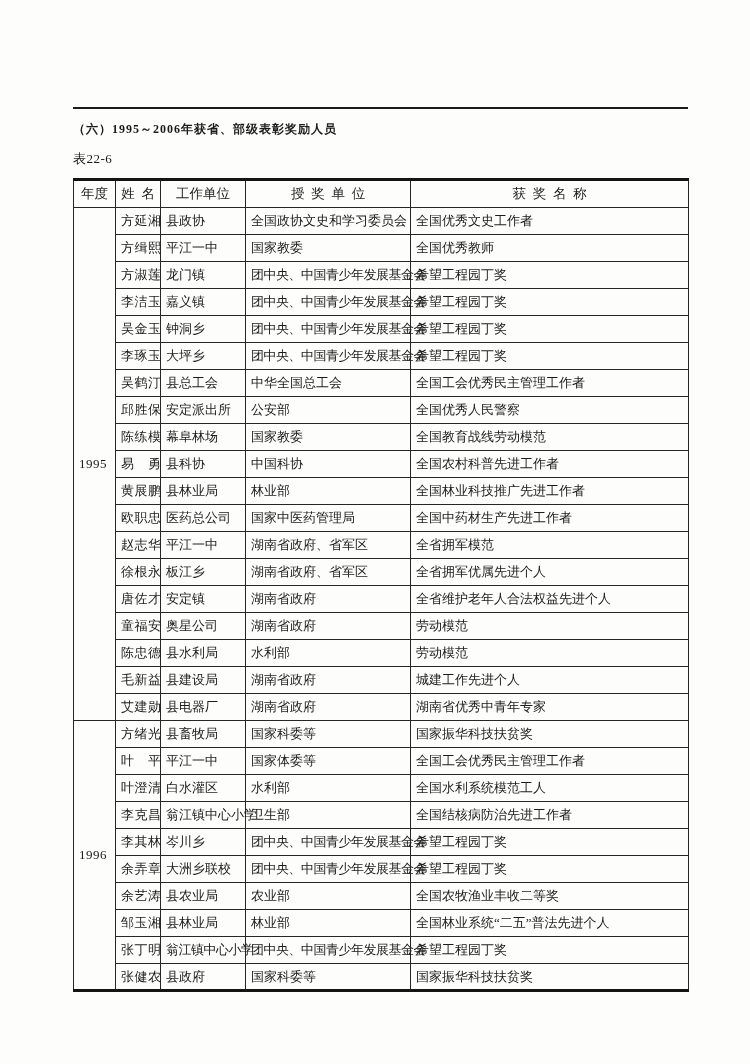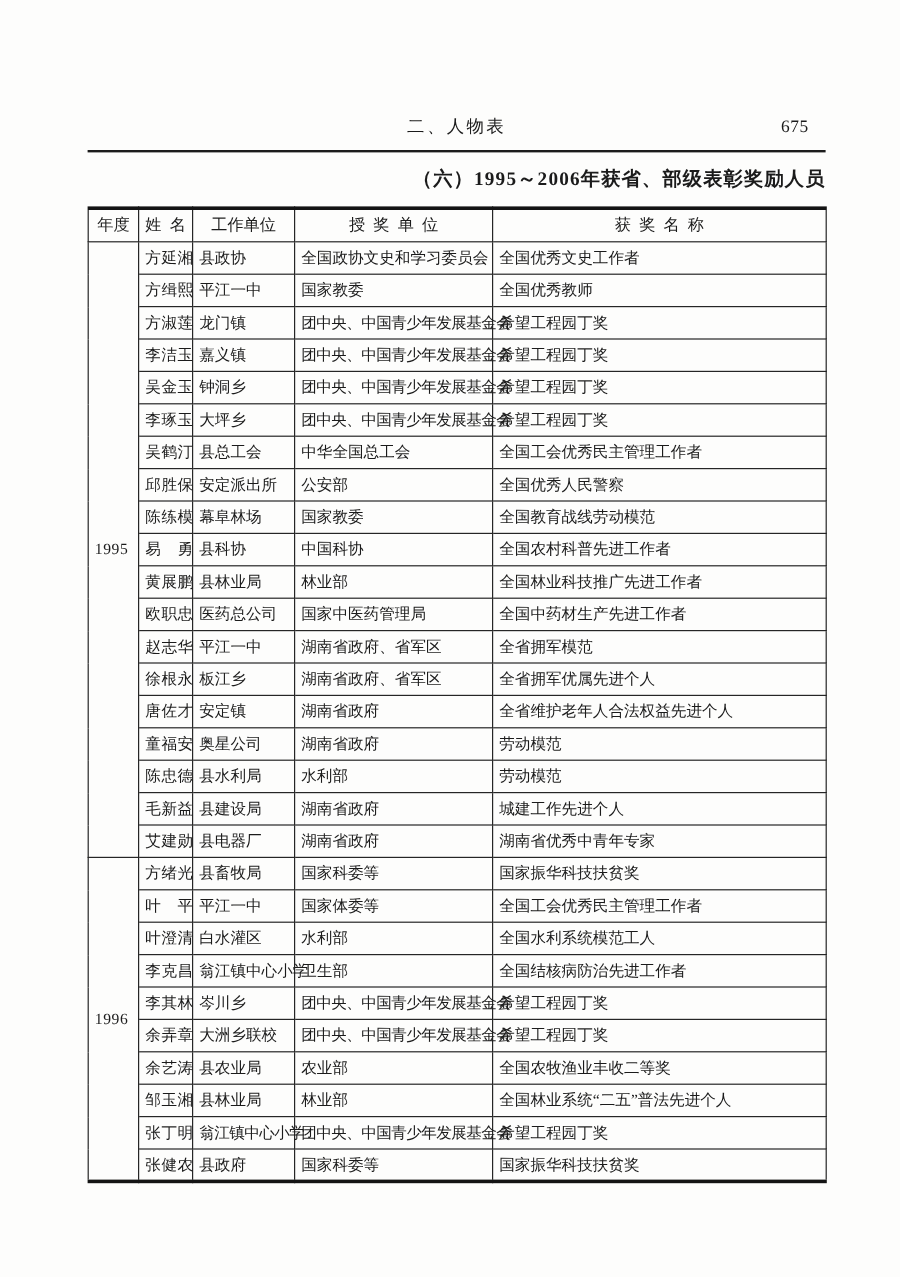--- a/index.html
+++ b/index.html
@@ -36,23 +36,23 @@
     position: absolute; right: 14px; top: 0;
     letter-spacing: 0.5px;
   }
   .head-rule {
     height: 0;
     border-bottom: 2px solid #1c1c1c;
     margin-top: 10px;
   }
   .title {
     margin: 12px 0 12px 0;
-    font-size: 16px;
+    font-size: 12px;
     font-weight: bold;
-    text-align: right;
+    text-align: left;
     letter-spacing: 1px;
   }
   .table-label {
     margin-top: 6px;
     font-size: 13px;
     letter-spacing: 0.5px;
   }
   table.awards {
     margin-top: 10px;
     width: 615px;
@@ -94,29 +94,26 @@
     font-size: 11.5px;
     letter-spacing: -0.5px;
   }
 </style>
 </head>
 <body>
 
 <div class="page">
   <div class="content">
 
-    <div class="running-head-row">
-      <span class="head-center">二、人物表</span>
-      <span class="page-num">675</span>
-    </div>
 
     <div class="head-rule"></div>
 
     <h1 class="title">（六）1995～2006年获省、部级表彰奖励人员</h1>
 
+    <div class="table-label">表22-6</div>
 
     <table class="awards">
       <colgroup>
         <col style="width:42px">
         <col style="width:45px">
         <col style="width:85px">
         <col style="width:165px">
         <col style="width:278px">
       </colgroup>
       <thead>

